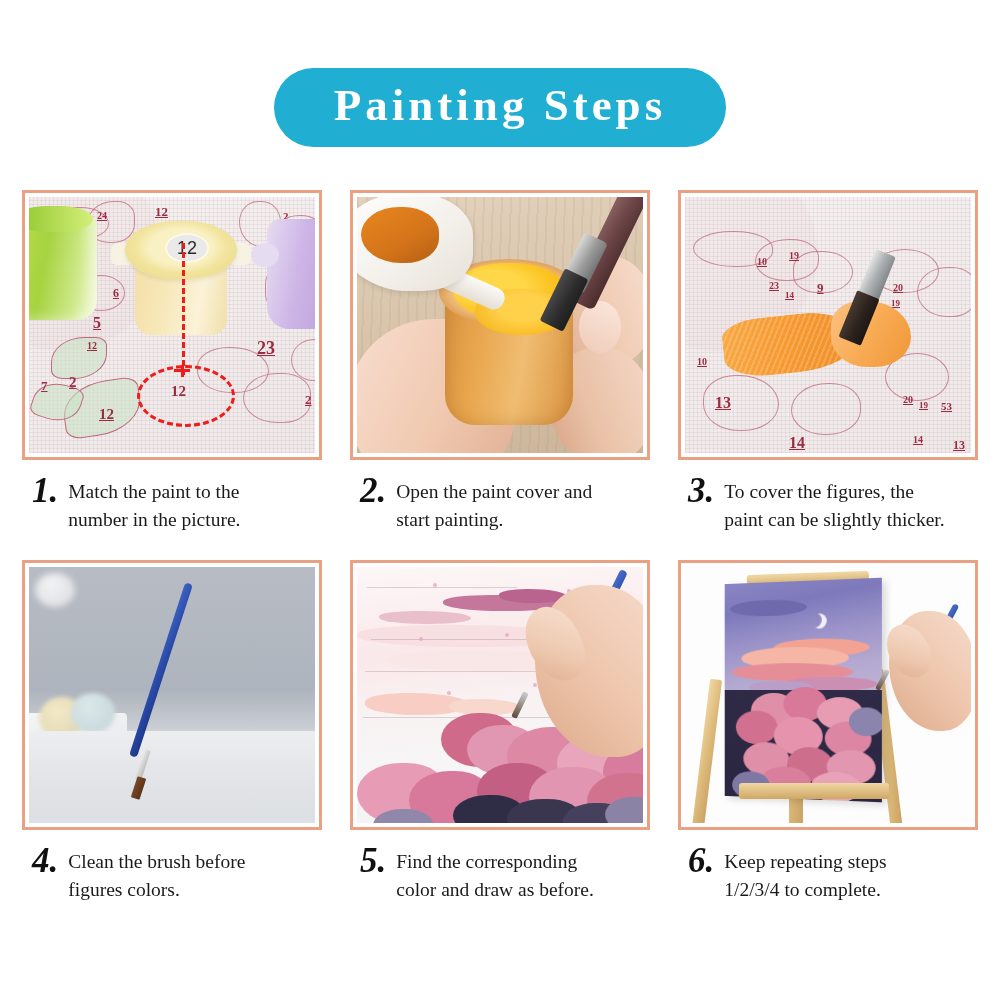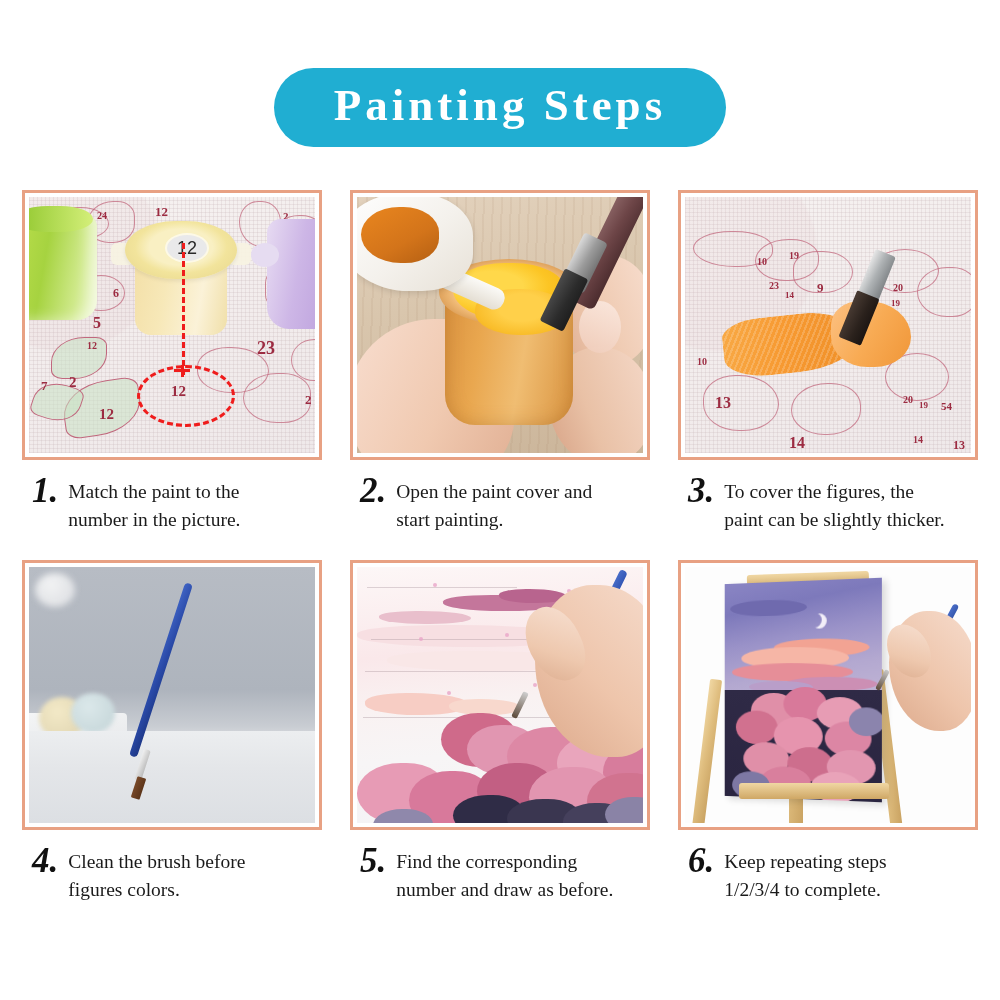--- a/index.html
+++ b/index.html
@@ -109,20 +109,21 @@
       repeating-linear-gradient(90deg, rgba(175,150,155,.16) 0 1px, transparent 1px 4px),
       linear-gradient(160deg,#f6f2f1 0%,#f2ecec 55%,#efe9ea 100%);
   }
   .outline { position: absolute; border: 1.4px solid #c1687e; border-radius: 50%; opacity: .75; }
   .numlabel {
     position: absolute;
     color: #9c2b41;
     font-family: "Liberation Serif", serif;
     font-weight: bold;
     line-height: 1;
+    text-decoration: underline;
   }
 
   
   .pot-green {
     position: absolute; left: -18px; top: 18px;
     width: 86px; height: 105px;
     border-radius: 12px 12px 20px 20px;
     background: linear-gradient(100deg,#bde04e 0%,#a6d340 40%,#cfe98a 75%,#eef7cf 100%);
     box-shadow: inset -8px 0 14px rgba(255,255,255,.5);
   }
@@ -672,21 +673,21 @@
         <div class="numlabel" style="left:100px;top:94px;font-size:9px;">14</div>
         <div class="numlabel" style="left:132px;top:84px;font-size:13px;">9</div>
         <div class="numlabel" style="left:208px;top:86px;font-size:10px;">20</div>
         <div class="numlabel" style="left:206px;top:102px;font-size:9px;">19</div>
         <div class="numlabel" style="left:12px;top:160px;font-size:10px;">10</div>
         <div class="numlabel" style="left:68px;top:164px;font-size:12px;">20</div>
         <div class="numlabel" style="left:30px;top:198px;font-size:16px;">13</div>
         <div class="numlabel" style="left:104px;top:238px;font-size:16px;">14</div>
         <div class="numlabel" style="left:218px;top:198px;font-size:10px;">20</div>
         <div class="numlabel" style="left:234px;top:204px;font-size:9px;">19</div>
-        <div class="numlabel" style="left:256px;top:204px;font-size:11px;">54</div>
+        <div class="numlabel" style="left:256px;top:204px;font-size:11px;">53</div>
         <div class="numlabel" style="left:228px;top:238px;font-size:10px;">14</div>
         <div class="numlabel" style="left:268px;top:242px;font-size:12px;">13</div>
 
         <div class="orange-stroke"></div>
         <div class="orange-blob"></div>
         <div class="brush3-handle"></div>
         <div class="brush3-ferrule"></div>
         <div class="brush3-bristles"></div>
       </div>
     </div>
@@ -767,21 +768,21 @@
         <div class="brush5-handle"></div>
         <div class="brush5-tip"></div>
         <div class="hand5"></div>
         <div class="hand5-thumb"></div>
       </div>
     </div>
     <div class="caption">
       <div class="step-num">5.</div>
       <div class="caption-text">
         <span>Find the corresponding</span>
-        <span class="l2">number and draw as before.</span>
+        <span class="l2">color and draw as before.</span>
       </div>
     </div>
   </div>
 
   <div class="step-cell">
     <div class="photo-frame">
       <div class="photo">
         <div class="white-bg"></div>
 
         <div class="leg" style="left:16px;bottom:-6px;width:12px;height:150px;transform:rotate(7deg);"></div>

